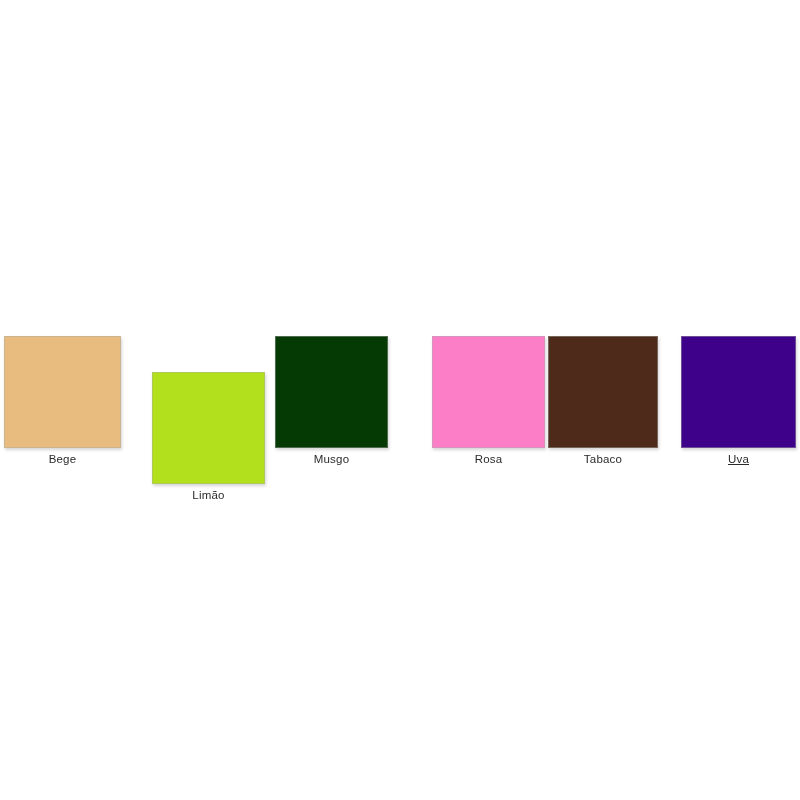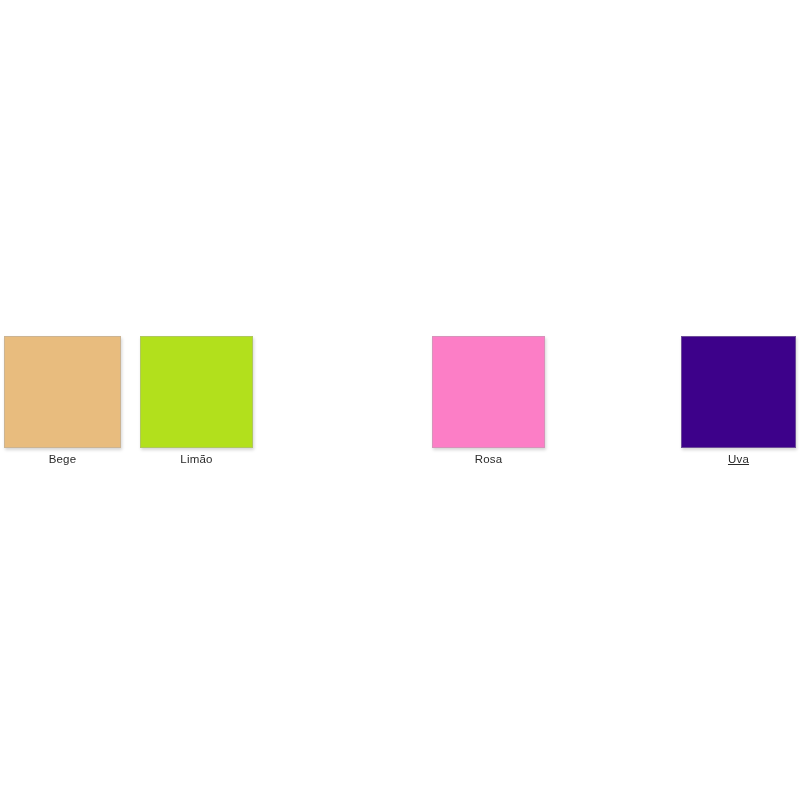--- a/index.html
+++ b/index.html
@@ -44,46 +44,54 @@
     margin-top: 4px;
     font-size: 11.5px;
     line-height: 14px;
     color: #2b2b2b;
     white-space: nowrap;
     letter-spacing: 0.2px;
   }
 
   
   .pos-0 { left: 4px;   width: 117px; }
-  .pos-1 { left: 140px; width: 113px; }
+  .pos-1 { left: 152px; width: 113px; margin-top: 36px; }
   .pos-2 { left: 275px; width: 113px; }
   .pos-3 { left: 432px; width: 113px; }
   .pos-4 { left: 548px; width: 110px; }
   .pos-5 { left: 681px; width: 115px; }
 </style>
 </head>
 <body style="background-color: rgb(255, 255, 255);">
 
 <div id="swatch-gallery">
 
   <div class="swatch-item pos-0">
     <div class="swatch-chip" style="background-color: rgb(232, 188, 126);"></div>
     <span class="swatch-label" style="color: rgb(43, 43, 43);">Bege</span>
   </div>
 
   <div class="swatch-item pos-1">
     <div class="swatch-chip" style="background-color: rgb(178, 224, 28);"></div>
     <span class="swatch-label" style="color: rgb(43, 43, 43);">Limão</span>
   </div>
 
+  <div class="swatch-item pos-2">
+    <div class="swatch-chip" style="background-color: rgb(6, 58, 5);"></div>
+    <span class="swatch-label" style="color: rgb(43, 43, 43);">Musgo</span>
+  </div>
 
   <div class="swatch-item pos-3">
     <div class="swatch-chip" style="background-color: rgb(252, 126, 198);"></div>
     <span class="swatch-label" style="color: rgb(43, 43, 43);">Rosa</span>
   </div>
 
+  <div class="swatch-item pos-4">
+    <div class="swatch-chip" style="background-color: rgb(77, 42, 26);"></div>
+    <span class="swatch-label" style="color: rgb(43, 43, 43);">Tabaco</span>
+  </div>
 
   <div class="swatch-item pos-5">
     <div class="swatch-chip" style="background-color: rgb(61, 1, 138);"></div>
     <span class="swatch-label" style="color: rgb(43, 43, 43); text-decoration: underline;">Uva</span>
   </div>
 
 </div>
 
 </body></html>

